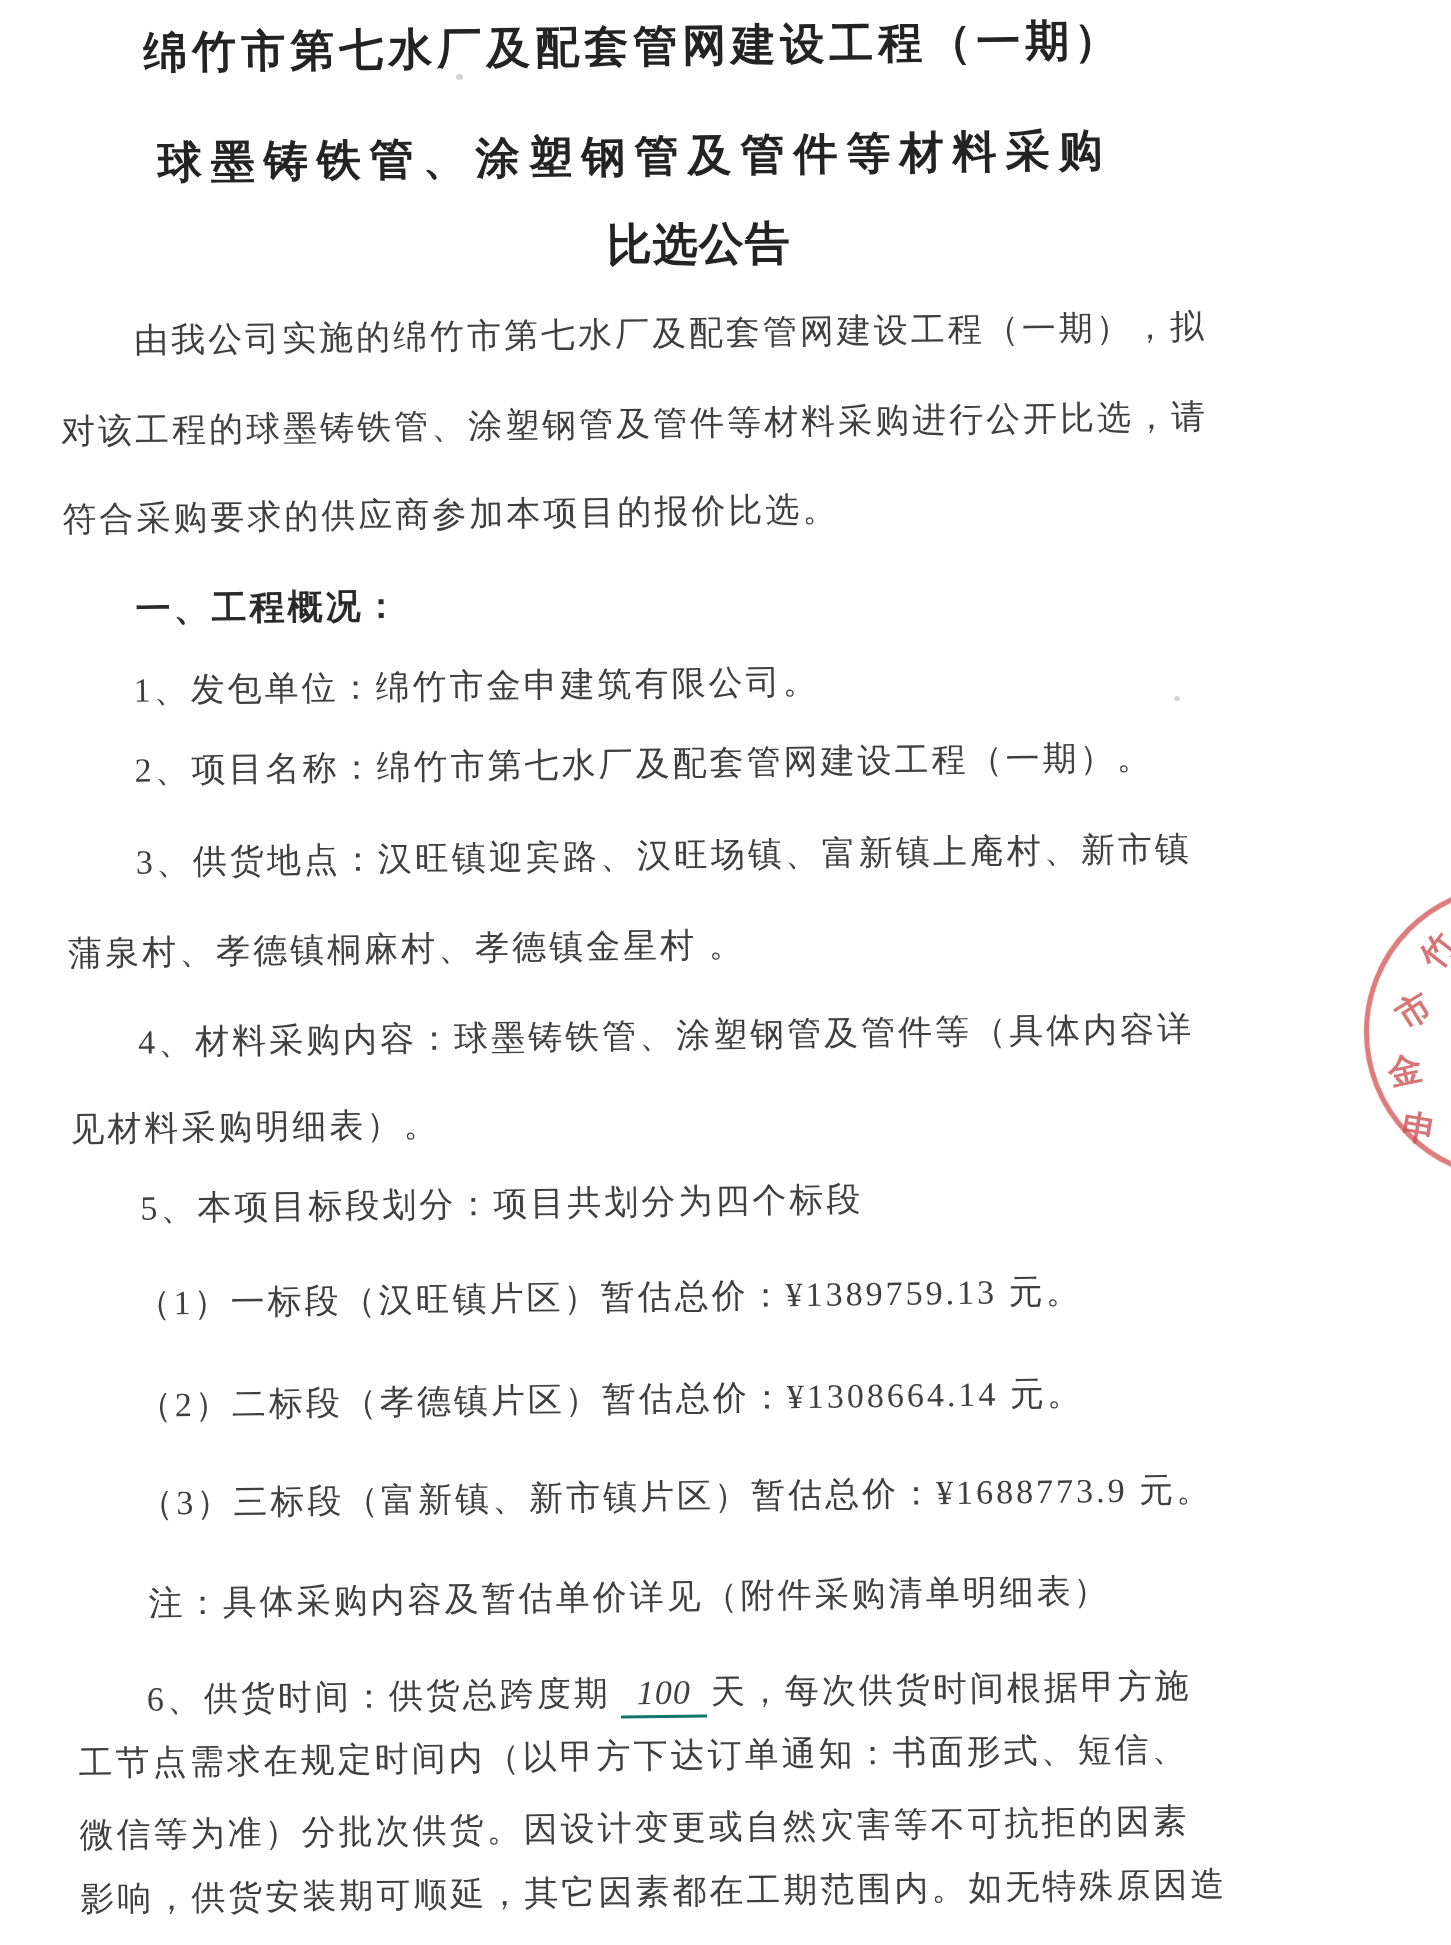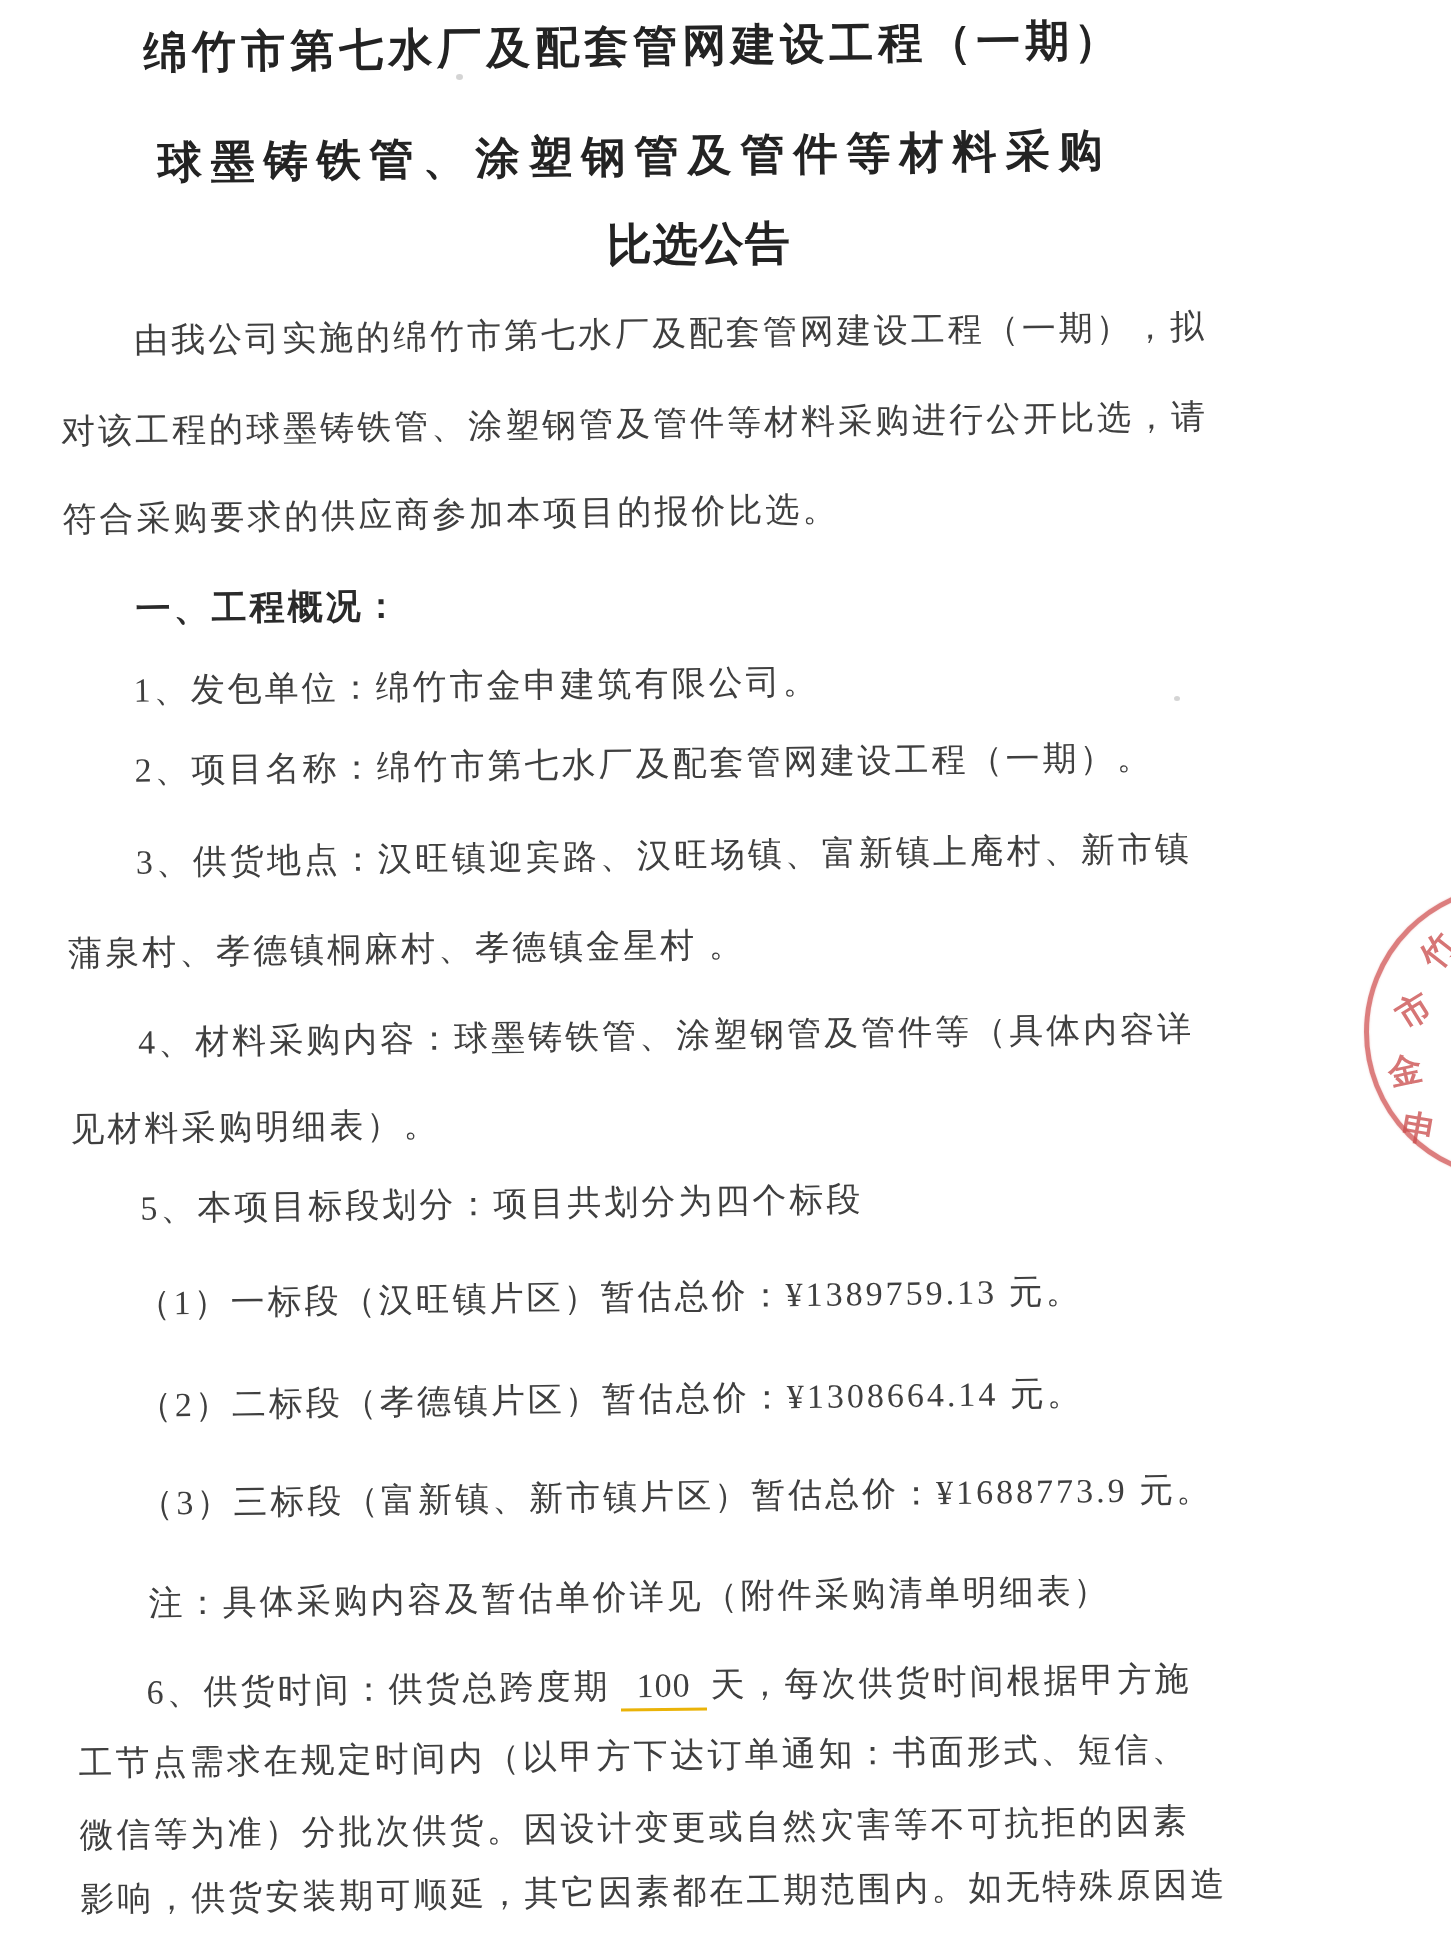--- a/index.html
+++ b/index.html
@@ -48,24 +48,25 @@
   .l-seg1{top:1283px;left:132px;}
   .l-seg2{top:1385px;left:132px;}
   .l-seg3{top:1483px;left:132px;}
   .l-note{top:1583px;left:140px;}
   .l-i6a{top:1672px;left:137px;}
   .l-i6b{top:1742px;left:68px;}
   .l-i6c{top:1814px;left:68px;}
   .l-i6d{top:1878px;left:68px;}
   .days{
     display:inline-block;
-    border-bottom:3px solid #eab308;
+    border-bottom:3px solid #0f766e;
     padding:0 16px;
-    margin:0 4px 0 10px;
+    margin:7px 4px 0 10px;
     letter-spacing:1px;
+    font-style:italic;
   }
   
   .seal{
     position:absolute;left:1364px;top:884px;width:296px;height:296px;
     pointer-events:none;
   }
   .seal-ring{
     position:absolute;inset:0;
     border:5px solid rgba(211,94,94,0.8);
     border-radius:50%;

